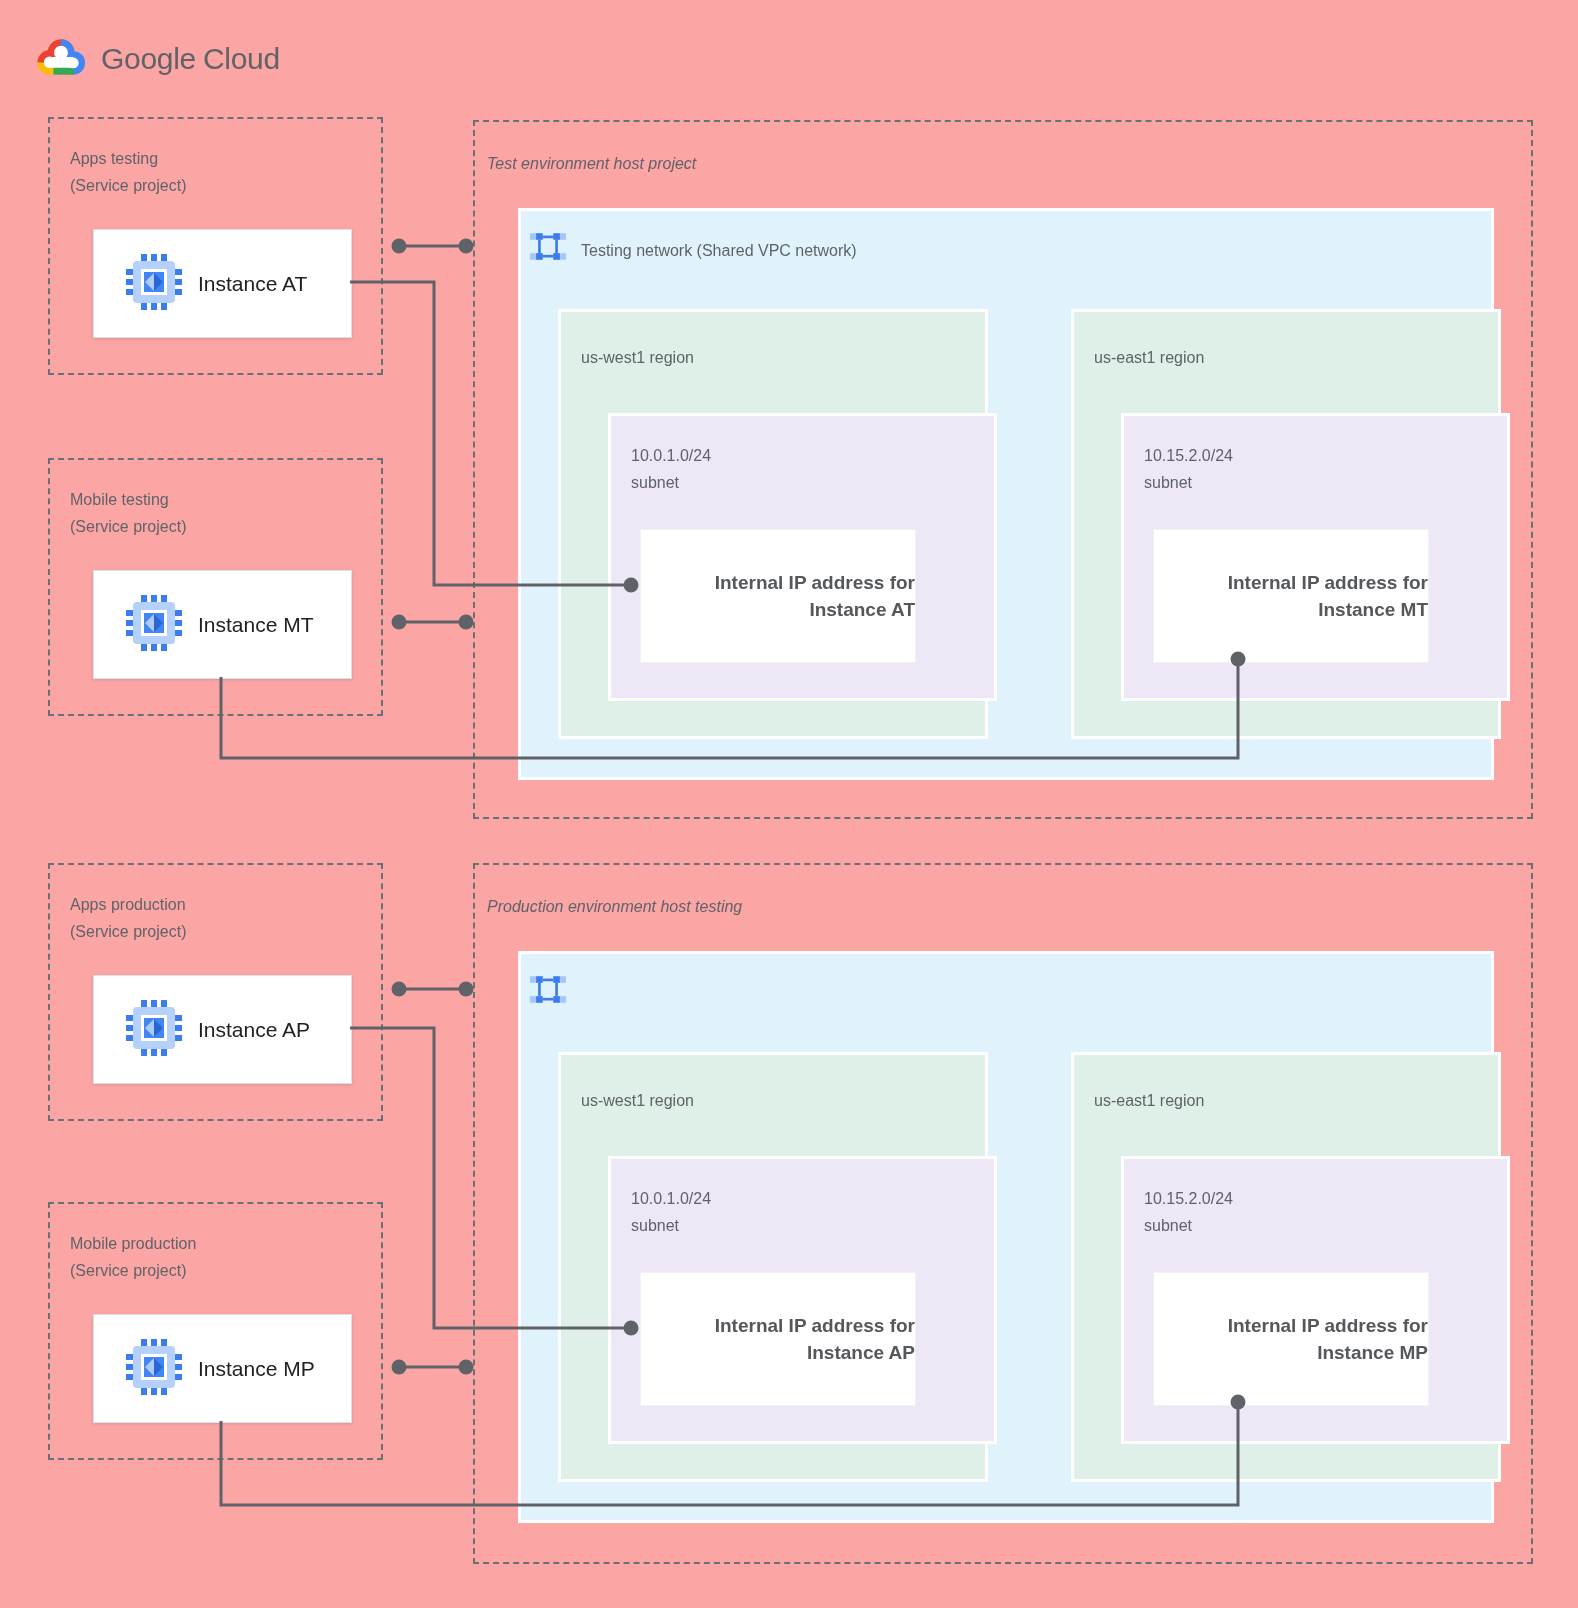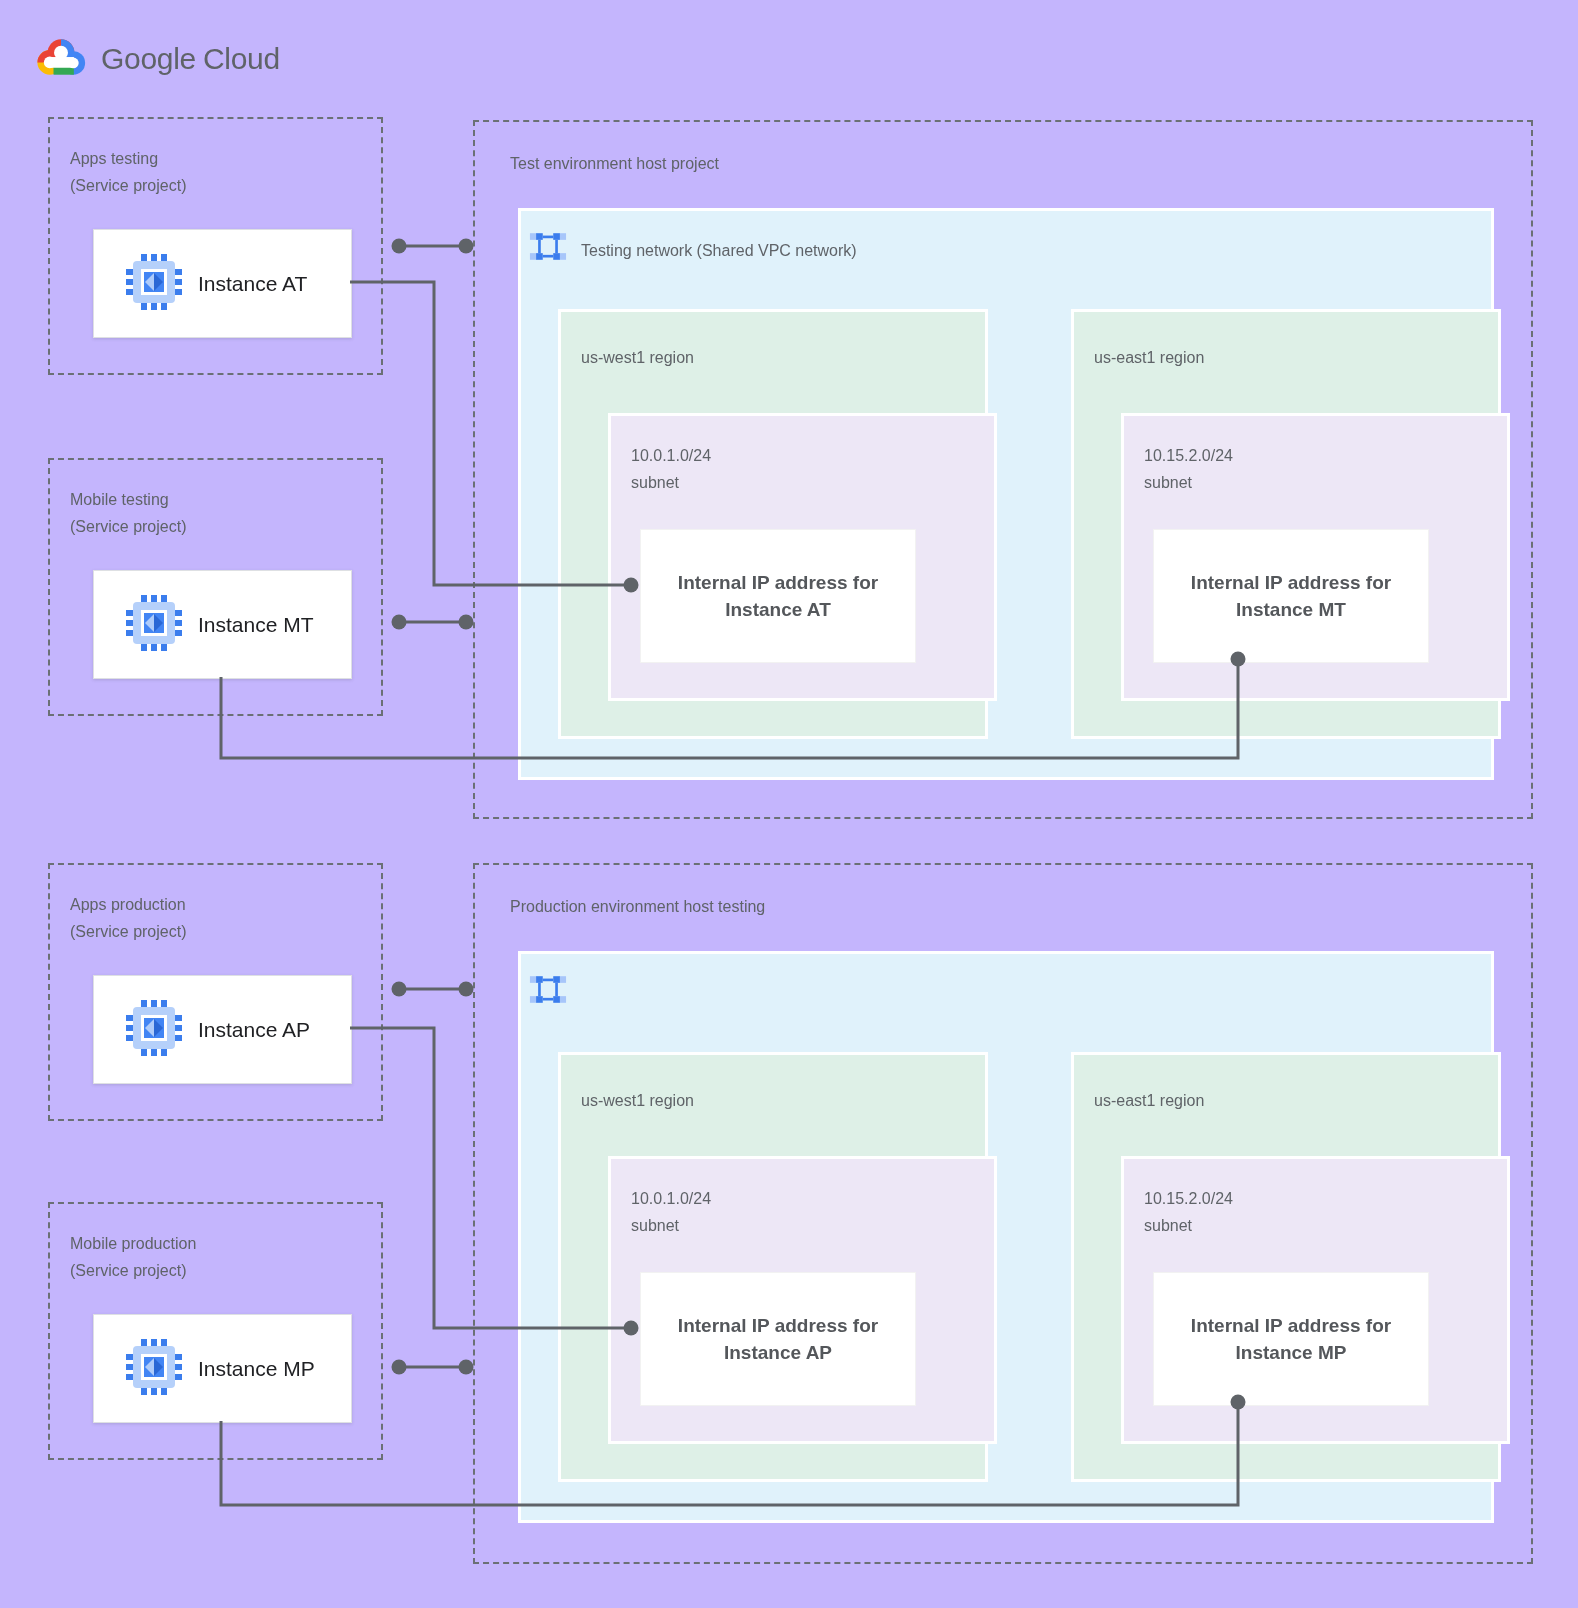--- a/index.html
+++ b/index.html
@@ -1,42 +1,42 @@
 <!DOCTYPE html>
 <html><head>
 <meta charset="utf-8">
 <style>
   html,body{margin:0;padding:0;}
   *{box-sizing:border-box;}
   body{font-family:"Liberation Sans","DejaVu Sans",sans-serif;background:#E8EAED;}
-  #canvas{position:relative;width:1578px;height:1608px;background:#c4b5fd;overflow:hidden;}
+  #canvas{position:relative;width:1578px;height:1608px;background:#fca5a5;overflow:hidden;}
   .dashed-box{position:absolute;border:2px dashed #6B7075;}
   .gray-label{font-size:16px;color:#5F6368;line-height:27px;}
-  .host-title{position:absolute;left:35px;top:28px;}
+  .host-title{position:absolute;left:12px;top:28px;font-style:italic;}
   .sp-title{position:absolute;left:20px;top:26px;}
 
   .instance-card{position:absolute;left:43px;top:110px;width:259px;height:109px;background:#FFFFFF;
       border:1px solid #DEE0E3;box-shadow:0 1px 3px rgba(60,64,67,.18);
       display:flex;align-items:center;padding-left:32px;}
   .instance-label{font-size:21px;color:#202124;margin-left:16px;}
 
   .net-box{position:absolute;left:43px;top:86px;width:976px;height:572px;background:#E0F2FB;border:3px solid #FFFFFF;}
   .vpc-row-icon{position:absolute;left:8px;top:19px;}
   .vpc-row-label{position:absolute;left:60px;top:22px;line-height:36px;}
 
   .region-box{position:absolute;top:98px;width:430px;height:430px;background:#DEF0E7;border:3px solid #FFFFFF;}
   .region-label{position:absolute;left:20px;top:32px;}
   .region-west{left:37px;}
   .region-east{left:508px;margin-left:42px;}
 
   .subnet-box{position:absolute;left:47px;top:101px;width:389px;height:288px;background:#EDE7F6;border:3px solid #FFFFFF;}
   .subnet-label{position:absolute;left:20px;top:26px;}
 
   .ip-card{position:absolute;left:29px;top:113px;width:276px;height:134px;background:#FFFFFF;border:1px solid rgba(0,0,0,0.05);
-      display:flex;flex-direction:column;justify-content:center;align-items:center;text-align:center;
+      display:flex;flex-direction:column;justify-content:center;align-items:flex-end;text-align:center;
       font-weight:bold;font-size:19px;color:#54575B;line-height:27px;}
 
   .logo{position:absolute;left:33px;top:34px;display:flex;align-items:center;}
   .logo-text{font-size:30px;color:#5F6368;margin-left:12px;letter-spacing:-0.3px;}
   .logo-text .brand{font-weight:500;}
   .logo-text .product{font-weight:400;margin-left:7px;}
 
   #connector-layer{position:absolute;left:0;top:0;z-index:5;pointer-events:none;}
 </style>
 </head>

